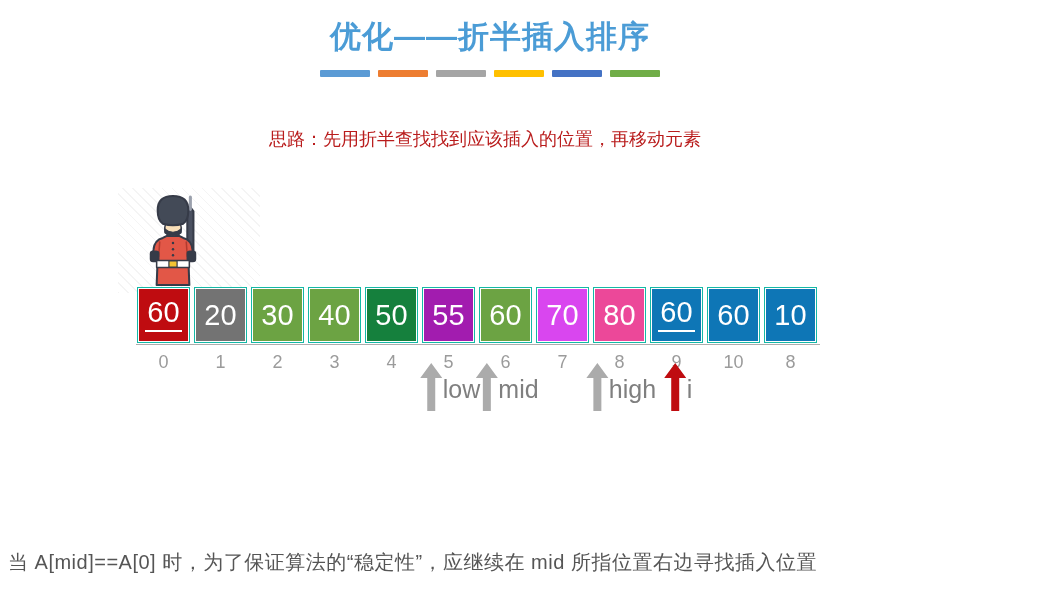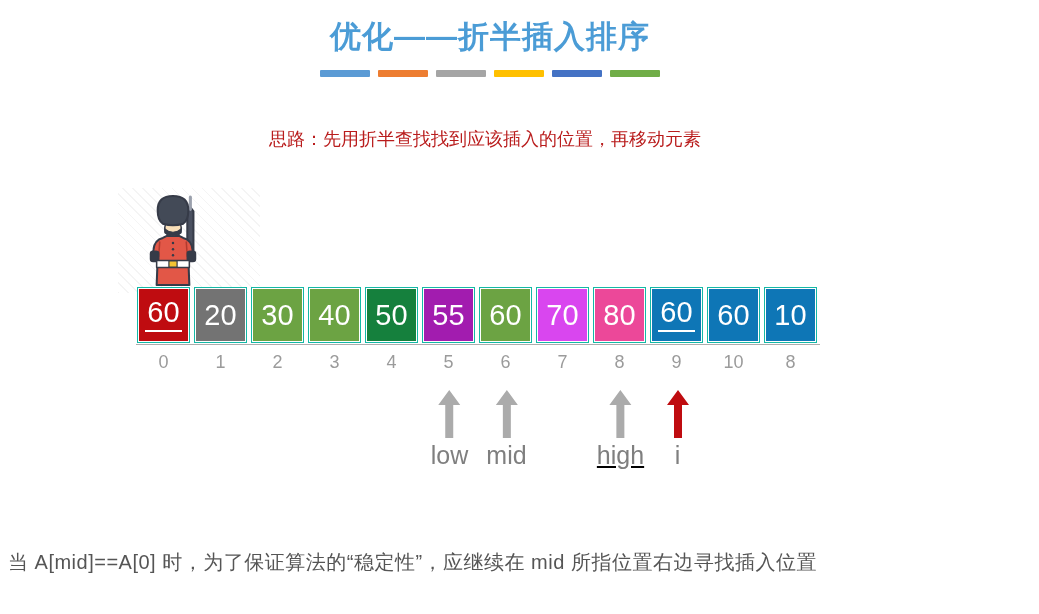--- a/index.html
+++ b/index.html
@@ -42,22 +42,22 @@
   .underlined { border-bottom:2px solid #fff; padding:0 2px 3px; }
   .baseline {
     position:absolute; left:136px; top:344px; width:684px; height:1px;
     background:#ADADAD;
   }
   .index-row { position:absolute; left:137px; top:352px; display:flex; gap:4px; }
   .index-cell {
     width:53px; text-align:center; font-size:18px; color:#9B9B9B;
   }
   .pointer {
-    position:absolute; top:390px; transform:translateX(-50%);
-    display:flex; flex-direction:column; align-items:center;
+    position:absolute; top:363px; transform:translateX(-50%);
+    display:flex; flex-direction:row; align-items:center;
   }
   .pointer svg { width:24px; height:48px; display:block; }
   .pointer-label {
     margin-top:5px; font-size:25px; color:#7F7F7F; line-height:1;
   }
   .note {
     position:absolute; left:8px; top:549px;
     font-size:20px; color:#555555; letter-spacing:0.5px;
   }
   .watermark {
@@ -199,21 +199,21 @@
           <polygon points="12,0 23,15 16,15 16,48 8,48 8,15 1,15" fill="#ABABAB"></polygon>
         </svg>
         <span class="pointer-label">low</span>
       </div>
       <div class="pointer" style="left: 506.5px;">
         <svg viewBox="0 0 24 48">
           <polygon points="12,0 23,15 16,15 16,48 8,48 8,15 1,15" fill="#ABABAB"></polygon>
         </svg>
         <span class="pointer-label">mid</span>
       </div>
-      <div class="pointer" style="left: 620.5px; text-decoration: underline;">
+      <div class="pointer" style="left: 620.5px;">
         <svg viewBox="0 0 24 48">
           <polygon points="12,0 23,15 16,15 16,48 8,48 8,15 1,15" fill="#ABABAB"></polygon>
         </svg>
         <span class="pointer-label">high</span>
       </div>
       <div class="pointer" style="left: 677.5px;">
         <svg viewBox="0 0 24 48">
           <polygon points="12,0 23,15 16,15 16,48 8,48 8,15 1,15" fill="#BF0C10"></polygon>
         </svg>
         <span class="pointer-label">i</span>

